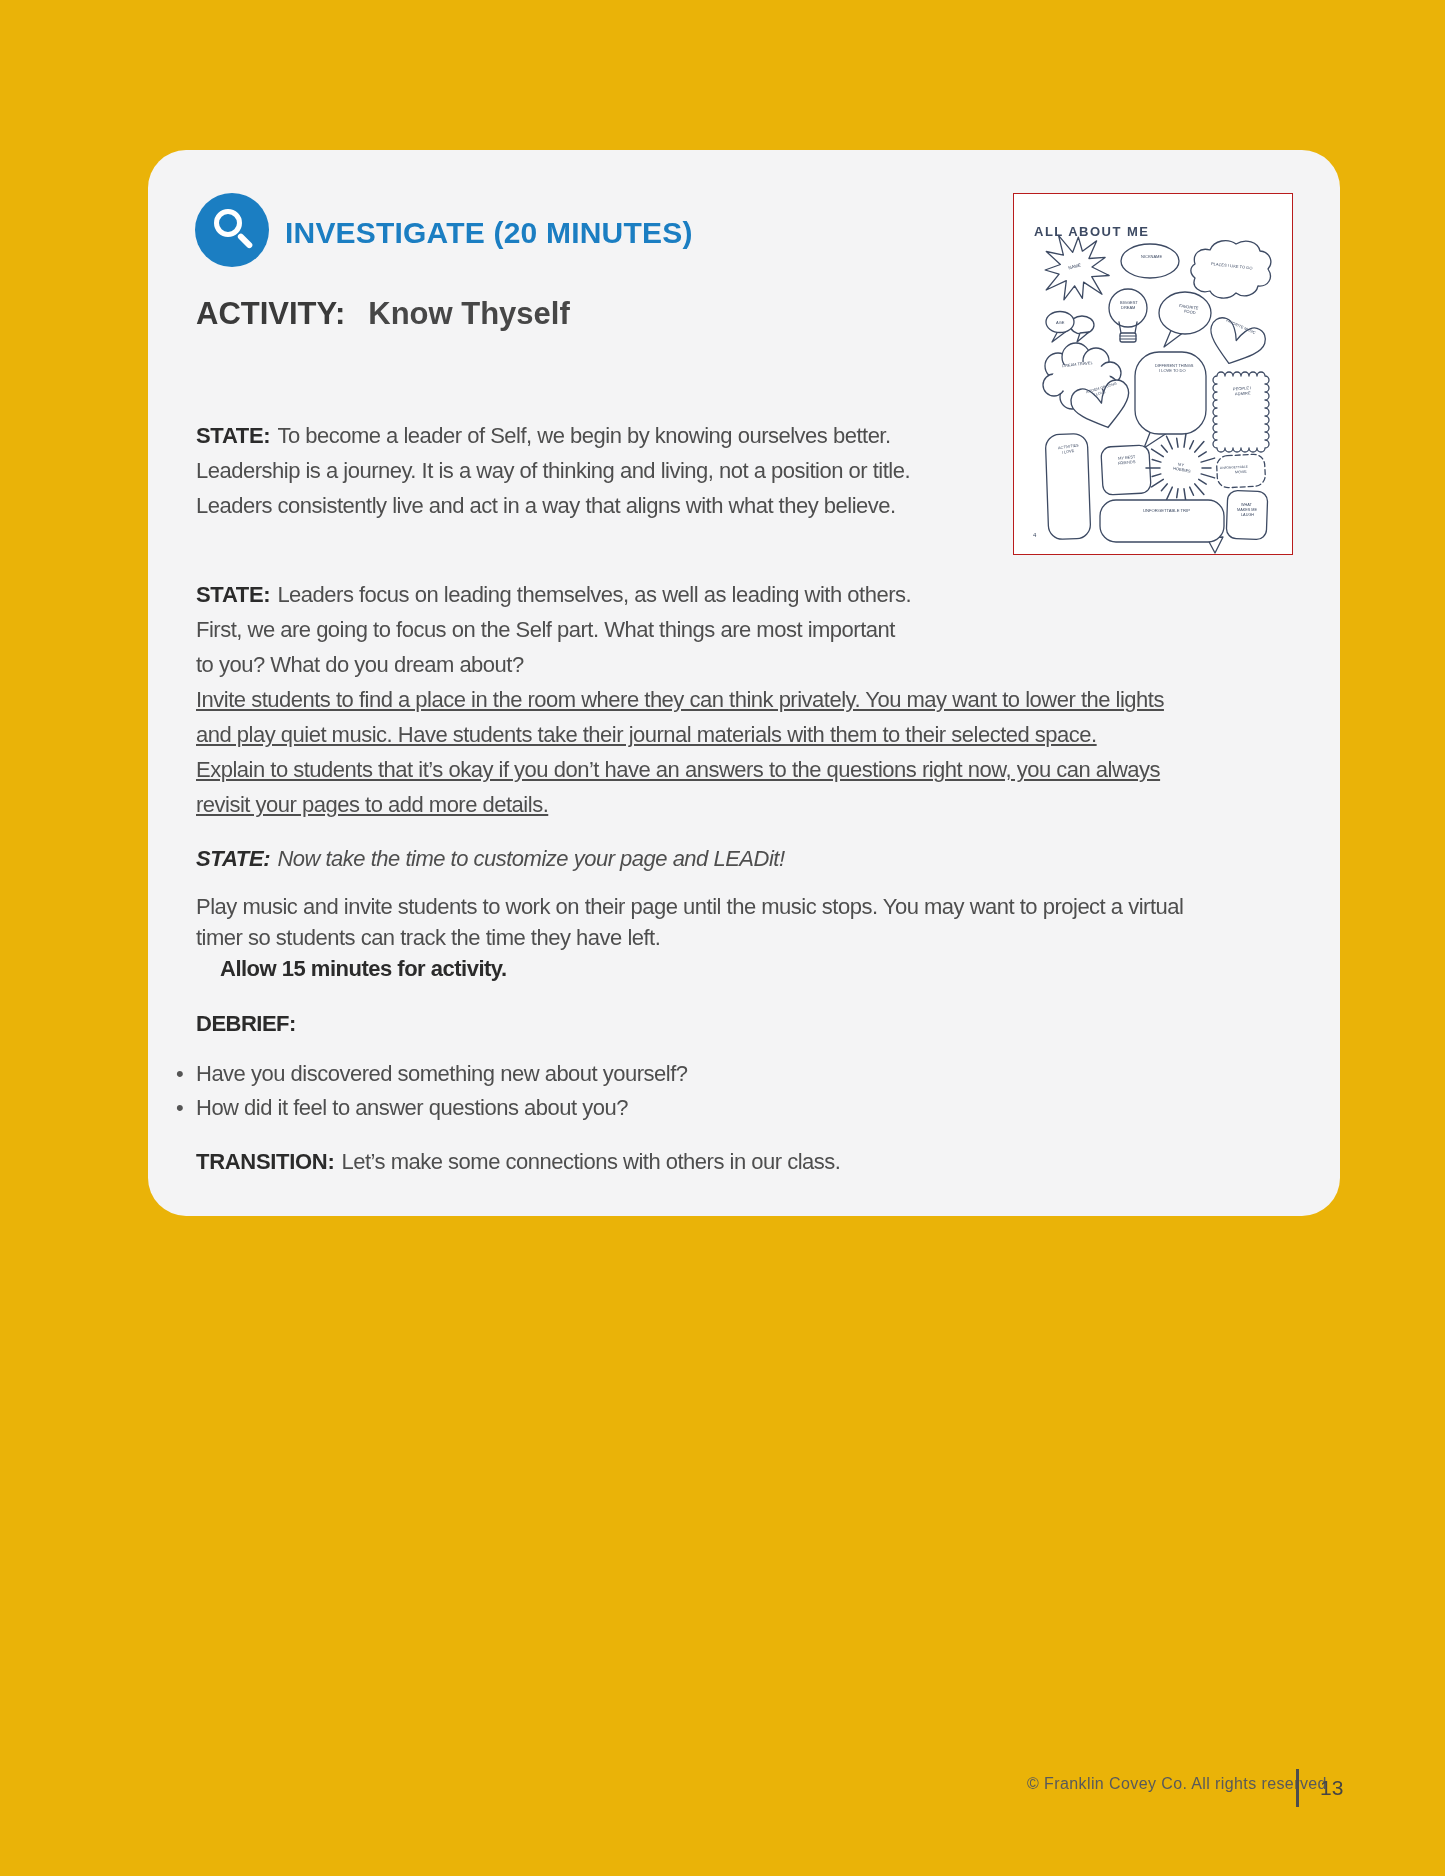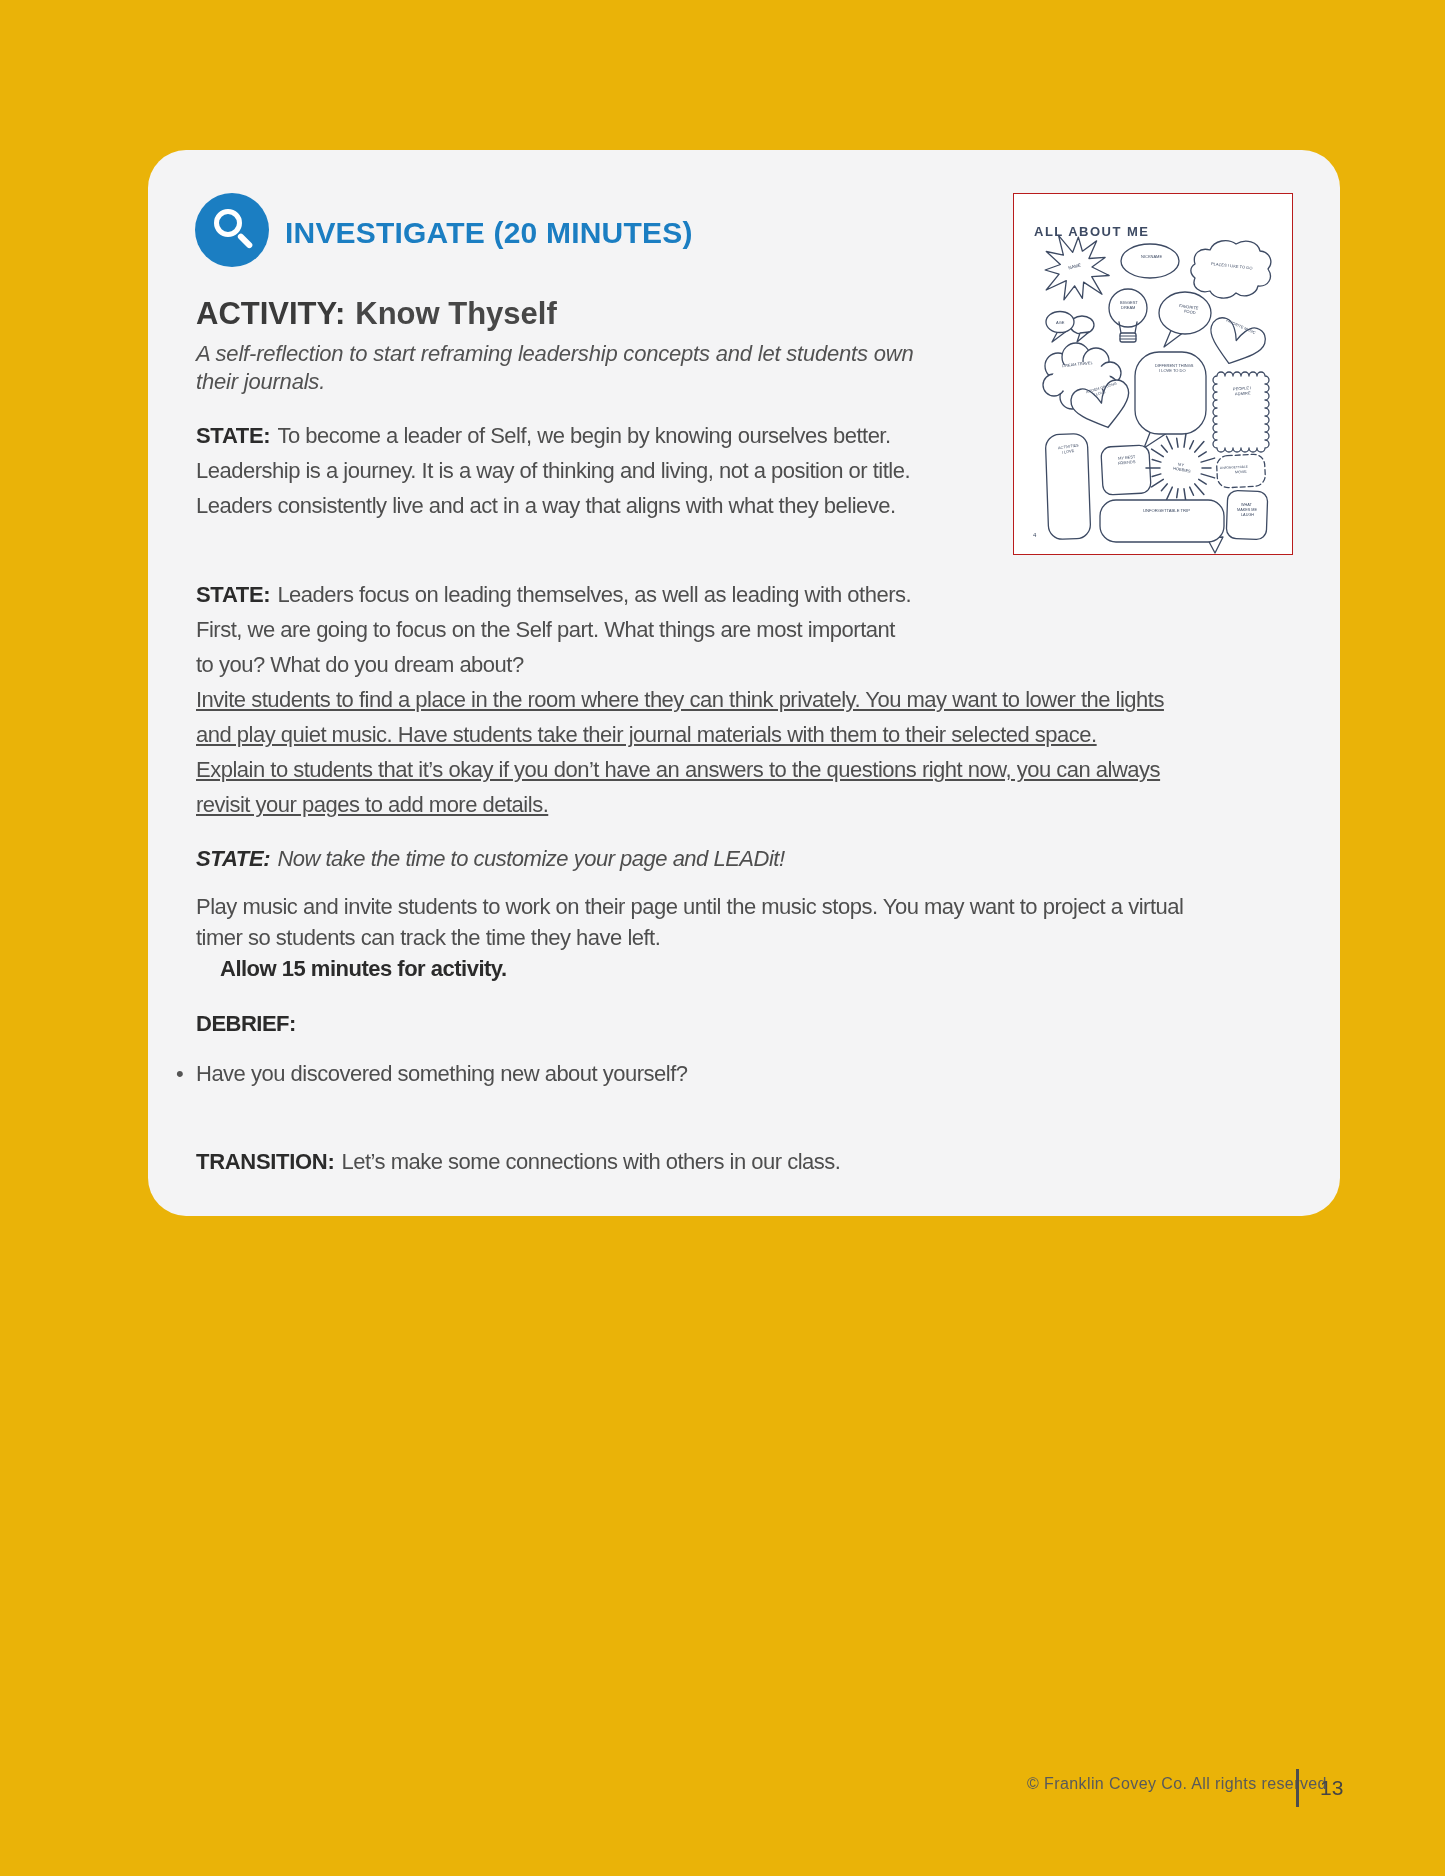--- a/index.html
+++ b/index.html
@@ -13,21 +13,21 @@
            border-radius:50%; background:#1b7ec2; }
   .mag-ring { position:absolute; left:19px; top:16px; width:28px; height:28px;
               border:5px solid #fff; border-radius:50%; }
   .mag-handle { position:absolute; left:42px; top:41px; width:6px; height:18px;
                 background:#fff; border-radius:3px; transform:rotate(-45deg); transform-origin:50% 10%; }
 
   .investigate { position:absolute; left:137px; top:66px; font-size:30px; font-weight:700;
                  color:#1b7ec2; letter-spacing:0.2px; }
 
   .title { position:absolute; left:48px; top:146px; font-size:31px; color:#474747; white-space:nowrap; }
-  .title .t-label { font-weight:800; color:#3a3a3a; margin-right:10px; }
+  .title .t-label { font-weight:800; color:#3a3a3a; margin-right:23px; }
 
   .subtitle { position:absolute; left:48px; top:190px; font-size:22px; font-style:italic;
               color:#525252; line-height:28px; white-space:pre-line; letter-spacing:-0.2px; }
 
   .blk { position:absolute; left:48px; width:1130px; font-size:22px; color:#4e4e4e;
          line-height:35px; letter-spacing:-0.5px; white-space:pre-line; }
   .blk strong { color:#2b2b2b; font-weight:700; margin-right:7px; letter-spacing:-0.3px; }
   .bold-line { font-weight:700; color:#2b2b2b; white-space:nowrap; }
   .tight { line-height:31px; }
   .tight .bold-line { display:block;margin-left:24px; }
@@ -53,22 +53,20 @@
   <div class="card">
 
     <div class="badge">
       <div class="mag-ring"></div>
       <div class="mag-handle"></div>
     </div>
     <div class="investigate">INVESTIGATE (20 MINUTES)</div>
 
     <h1 class="title"><span class="t-label">ACTIVITY:</span><span>Know Thyself</span></h1>
 
-    <div class="subtitle">A self-reflection to start reframing leadership concepts and let students own
-their journals.</div>
 
     <div class="blk" style="top:268px;"><strong>STATE:</strong><span>To become a leader of Self, we begin by knowing ourselves better.
 Leadership is a journey. It is a way of thinking and living, not a position or title.
 Leaders consistently live and act in a way that aligns with what they believe.</span></div>
 
 
     <div class="blk" style="top:427px;"><strong>STATE:</strong><span>Leaders focus on leading themselves, as well as leading with others.
 First, we are going to focus on the Self part. What things are most important
 to you? What do you dream about?</span></div>
 
@@ -79,20 +77,21 @@
 
     <div class="blk" style="top:691px;font-style:italic;"><strong>STATE:</strong><span>Now take the time to customize your page and LEADit!</span></div>
 
     <div class="blk tight" style="top:741px;"><span>Play music and invite students to work on their page until the music stops. You may want to project a virtual
 timer so students can track the time they have left.</span><span class="bold-line">Allow 15 minutes for activity.</span></div>
 
     <div class="blk bold-line" style="top:856px;">DEBRIEF:</div>
 
     <ul class="debrief-list" style="top:907px;">
       <li>Have you discovered something new about yourself?</li>
+      <li>How did it feel to answer questions about you?</li>
     </ul>
 
     <div class="blk" style="top:994px;"><strong>TRANSITION:</strong><span>Let’s make some connections with others in our class.</span></div>
 
     <div class="thumb">
       <svg width="278" height="360" viewBox="0 0 278 360">
         <g fill="#fff" stroke="#3d4a63" stroke-width="1.3" stroke-linejoin="round" stroke-linecap="round">
 
           <polygon points="91.1,63.4 78.0,73.0 95.2,81.5 77.7,82.7 88.0,100.3 69.6,88.1 68.4,104.3 60.6,91.9 49.9,105.8 52.3,86.7 32.2,96.0 45.1,80.2 31.1,76.0 46.4,70.5 32.3,57.5 49.4,61.2 44.5,41.4 58.7,58.3 64.4,43.1 68.4,57.2 82.6,46.9 74.9,64.5"></polygon>
 

